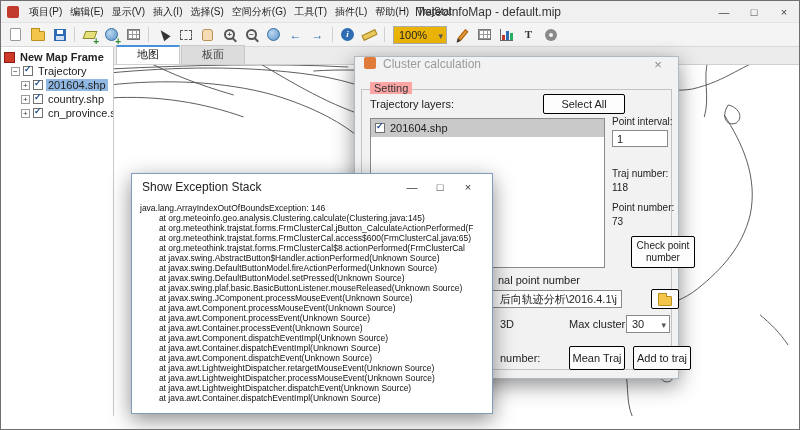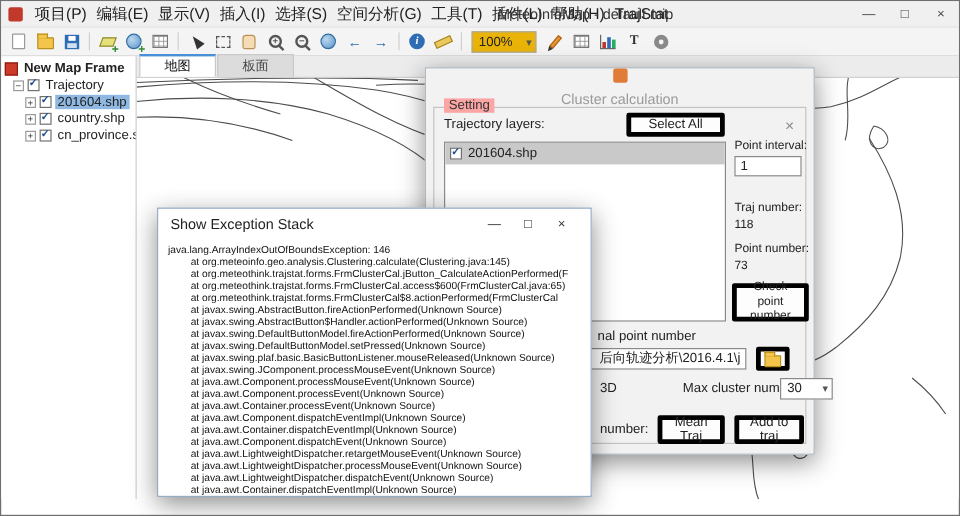--- a/index.html
+++ b/index.html
@@ -6,21 +6,21 @@
   html,body { background:#9a9a9a; }
   body { font-family:"Liberation Sans",sans-serif; }
   .app { position:relative; width:800px; height:430px; background:#fff; overflow:hidden;
          border:1px solid #6f6f6f; font-size:12px; color:#222; }
 
   
   .titlebar { height:22px; background:#f0f0f0; display:flex; align-items:center; position:relative;
               border-bottom:1px solid #e3e3e3; }
   .app-icon { width:12px; height:12px; background:#c0392b; border-radius:2px; margin:0 6px; flex:0 0 auto; }
   .menubar { display:flex; height:100%; align-items:center; }
-  .menu-item { padding:0 4px; font-size:13px; line-height:22px; white-space:nowrap; }
+  .menu-item { padding:0 4px; font-size:10px; line-height:22px; white-space:nowrap; }
   .win-title { position:absolute; left:487px; transform:translateX(-50%); font-size:12px; color:#333; white-space:nowrap; }
   .win-controls { margin-left:auto; display:flex; height:100%; }
   .win-btn { width:30px; text-align:center; line-height:22px; font-size:11px; color:#444; }
 
   
   .toolbar { height:24px; background:#f4f4f4; border-bottom:1px solid #d8d8d8; display:flex;
              align-items:center; padding:0 4px; gap:1px; }
   .tb { width:21px; height:20px; display:flex; align-items:center; justify-content:center;
         border-radius:2px; position:relative; flex:0 0 auto; }
   .tb-sep { width:1px; height:15px; background:#d0d0d0; margin:0 3px; flex:0 0 auto; }
@@ -94,45 +94,45 @@
 
   
   .statusbar { height:15px; background:#3b82f6; border-top:1px solid #d0d0d0; display:flex;
                align-items:center; font-size:10px; color:#333;margin-top:16px; }
   .sb-cell { padding:0 8px; border-right:1px solid #d8d8d8; height:100%; display:flex; align-items:center; white-space:nowrap; }
 
   
   .dialog { position:absolute; box-shadow:0 6px 20px rgba(0,0,0,.45); }
   .cluster-dialog { left:353px; top:55px; width:325px; height:323px; background:#f2f2f2;
                     border:1px solid #b0b8c0; z-index:5; }
-  .dlg-title { height:26px; display:flex; align-items:center; padding:0 9px; gap:7px; font-size:12px;flex-direction:column; }
+  .dlg-title { height:26px; display:flex; align-items:flex-start; padding:0 9px; gap:7px; font-size:12px; }
   .cluster-dialog .dlg-title { color:#9a9a9a; }
   .dlg-icon { width:12px; height:12px; border-radius:2px; background:#e07b39; flex:0 0 auto; }
   .dlg-x { margin-left:auto; font-size:13px; color:#8a8a8a; width:22px; text-align:center; }
 
   .groupbox { position:absolute; left:6px; top:32px; right:6px; bottom:8px; border:1px solid #c3c3c3; }
   .groupbox-label { position:absolute; top:-8px; left:8px; background:#fca5a5; padding:0 4px; font-size:11px; color:#333; }
   .cd-label { position:absolute; font-size:11px; color:#222; white-space:nowrap; }
   .cd-label.small { font-size:10px; }
-  .btn { background:#fdfdfd; border:4px solid #000000; border-radius:2px; font-size:11px; color:#222;
-         text-align:center; display:flex; align-items:center; justify-content:center; }
+  .btn { background:#fdfdfd; border:1px solid #000000; border-radius:2px; font-size:11px; color:#222;
+         text-align:center; display:flex; align-items:center; justify-content:center;margin-left:21px; }
   .btn-selectall { position:absolute; left:160px; top:4px; width:82px; height:20px; }
   .cd-list { position:absolute; left:8px; top:28px; width:235px; height:150px; background:#fff;
              border:1px solid #8a8a8a; overflow:hidden; }
   .cd-list-row { display:flex; align-items:center; gap:5px; height:18px; padding:0 4px;
                  background:#c9c9c9; font-size:11px; }
   .inp { position:absolute; background:#fff; border:1px solid #8a8a8a; font-size:11px; padding:0 4px;
          line-height:16px; overflow:hidden; white-space:nowrap; }
   .inp-pointinterval { left:250px; top:40px; width:56px; height:17px; }
   .btn-checkpoint { position:absolute; left:248px; top:146px; width:64px; height:32px;
                     font-size:10px; line-height:1.2; padding:2px; }
   .inp-path { left:8px; top:200px; width:252px; height:18px; text-align:right; line-height:16px; }
   .btn-folder { position:absolute; left:268px; top:199px; width:28px; height:20px; }
   .cd-combo { position:absolute; background:#fff; border:1px solid #8a8a8a; display:flex;
-              align-items:center; justify-content:space-between; padding:0 3px 0 5px; font-size:11px;margin-left:24px; }
+              align-items:center; justify-content:space-between; padding:0 3px 0 5px; font-size:11px; }
   .combo-maxcluster { left:264px; top:225px; width:44px; height:18px; }
   .btn-meantraj { position:absolute; left:186px; top:256px; width:56px; height:24px; }
   .btn-addtotraj { position:absolute; left:250px; top:256px; width:58px; height:24px; }
 
   .exception-dialog { left:130px; top:172px; width:362px; height:241px; background:#fff;
                       border:1px solid #7f9db9; z-index:10; }
   .exc-title { height:26px; display:flex; align-items:center; padding:0 10px; font-size:12px;
                color:#222; background:#fff; }
   .exc-controls { margin-left:auto; display:flex; }
   .exc-btn { width:28px; text-align:center; font-size:11px; color:#333; line-height:26px; }
@@ -362,21 +362,20 @@
         <span class="exc-btn">□</span>
         <span class="exc-btn">×</span>
       </span>
     </div>
     <div class="exc-body">
         <div class="stack-line">java.lang.ArrayIndexOutOfBoundsException: 146</div>
         <div class="stack-line">        at org.meteoinfo.geo.analysis.Clustering.calculate(Clustering.java:145)</div>
         <div class="stack-line">        at org.meteothink.trajstat.forms.FrmClusterCal.jButton_CalculateActionPerformed(F</div>
         <div class="stack-line">        at org.meteothink.trajstat.forms.FrmClusterCal.access$600(FrmClusterCal.java:65)</div>
         <div class="stack-line">        at org.meteothink.trajstat.forms.FrmClusterCal$8.actionPerformed(FrmClusterCal</div>
-        <div class="stack-line">        at javax.swing.AbstractButton.fireActionPerformed(Unknown Source)</div>
         <div class="stack-line">        at javax.swing.AbstractButton$Handler.actionPerformed(Unknown Source)</div>
         <div class="stack-line">        at javax.swing.DefaultButtonModel.fireActionPerformed(Unknown Source)</div>
         <div class="stack-line">        at javax.swing.DefaultButtonModel.setPressed(Unknown Source)</div>
         <div class="stack-line">        at javax.swing.plaf.basic.BasicButtonListener.mouseReleased(Unknown Source)</div>
         <div class="stack-line">        at javax.swing.JComponent.processMouseEvent(Unknown Source)</div>
         <div class="stack-line">        at java.awt.Component.processMouseEvent(Unknown Source)</div>
         <div class="stack-line">        at java.awt.Component.processEvent(Unknown Source)</div>
         <div class="stack-line">        at java.awt.Container.processEvent(Unknown Source)</div>
         <div class="stack-line">        at java.awt.Component.dispatchEventImpl(Unknown Source)</div>
         <div class="stack-line">        at java.awt.Container.dispatchEventImpl(Unknown Source)</div>

